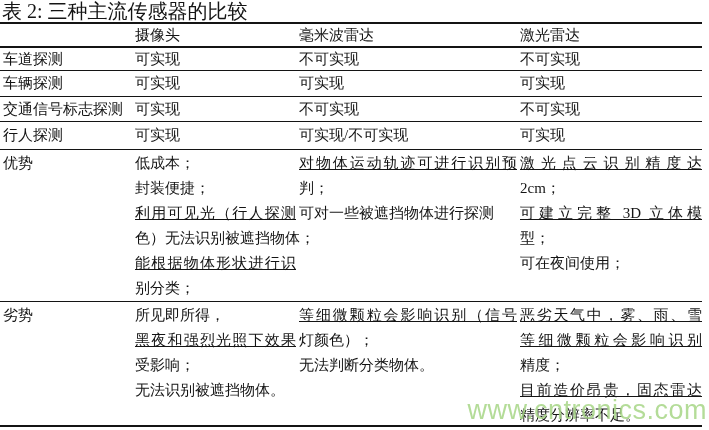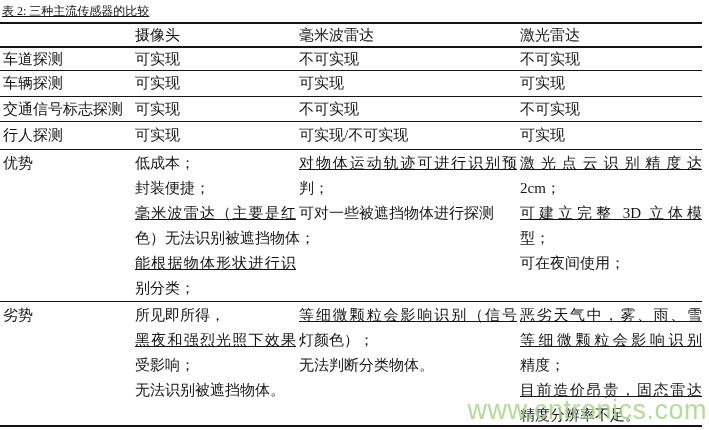--- a/index.html
+++ b/index.html
@@ -8,24 +8,23 @@
     width: 709px;
     height: 430px;
     background: #ffffff;
     font-family: "Liberation Serif", "DejaVu Serif", serif;
     color: #141414;
     overflow: hidden;
   }
   .title {
     height: 20px;
     padding: 2px 11px 0 2px;
-    font-size: 12px;
+    font-size: 20px;
     line-height: 18px;
     white-space: nowrap;
-    text-decoration: underline;
   }
   .table {
     width: 702px;
     border-top: 2px solid #141414;
     display: grid;
     grid-template-columns: 132px 164px 221px 185px;
     grid-template-rows: 24px 23px 26px 25px 28px 152px 125px;
     font-size: 15px;
   }
   .cell {
@@ -91,21 +90,21 @@
     <div class="cell mid bb1">可实现</div>
     <div class="cell mid bb1">可实现/不可实现</div>
     <div class="cell mid bb1">可实现</div>
 
     <div class="cell lines bb1">
       <div>优势</div>
     </div>
     <div class="cell lines bb1">
       <div>低成本；</div>
       <div>封装便捷；</div>
-      <div class="j">毫米波雷达（主要是红</div>
+      <div class="j">利用可见光（行人探测</div>
       <div>色）无法识别被遮挡物体；</div>
       <div class="j">能根据物体形状进行识</div>
       <div>别分类；</div>
     </div>
     <div class="cell lines bb1">
       <div class="j">对物体运动轨迹可进行识别预</div>
       <div>判；</div>
       <div>可对一些被遮挡物体进行探测</div>
     </div>
     <div class="cell lines bb1">

